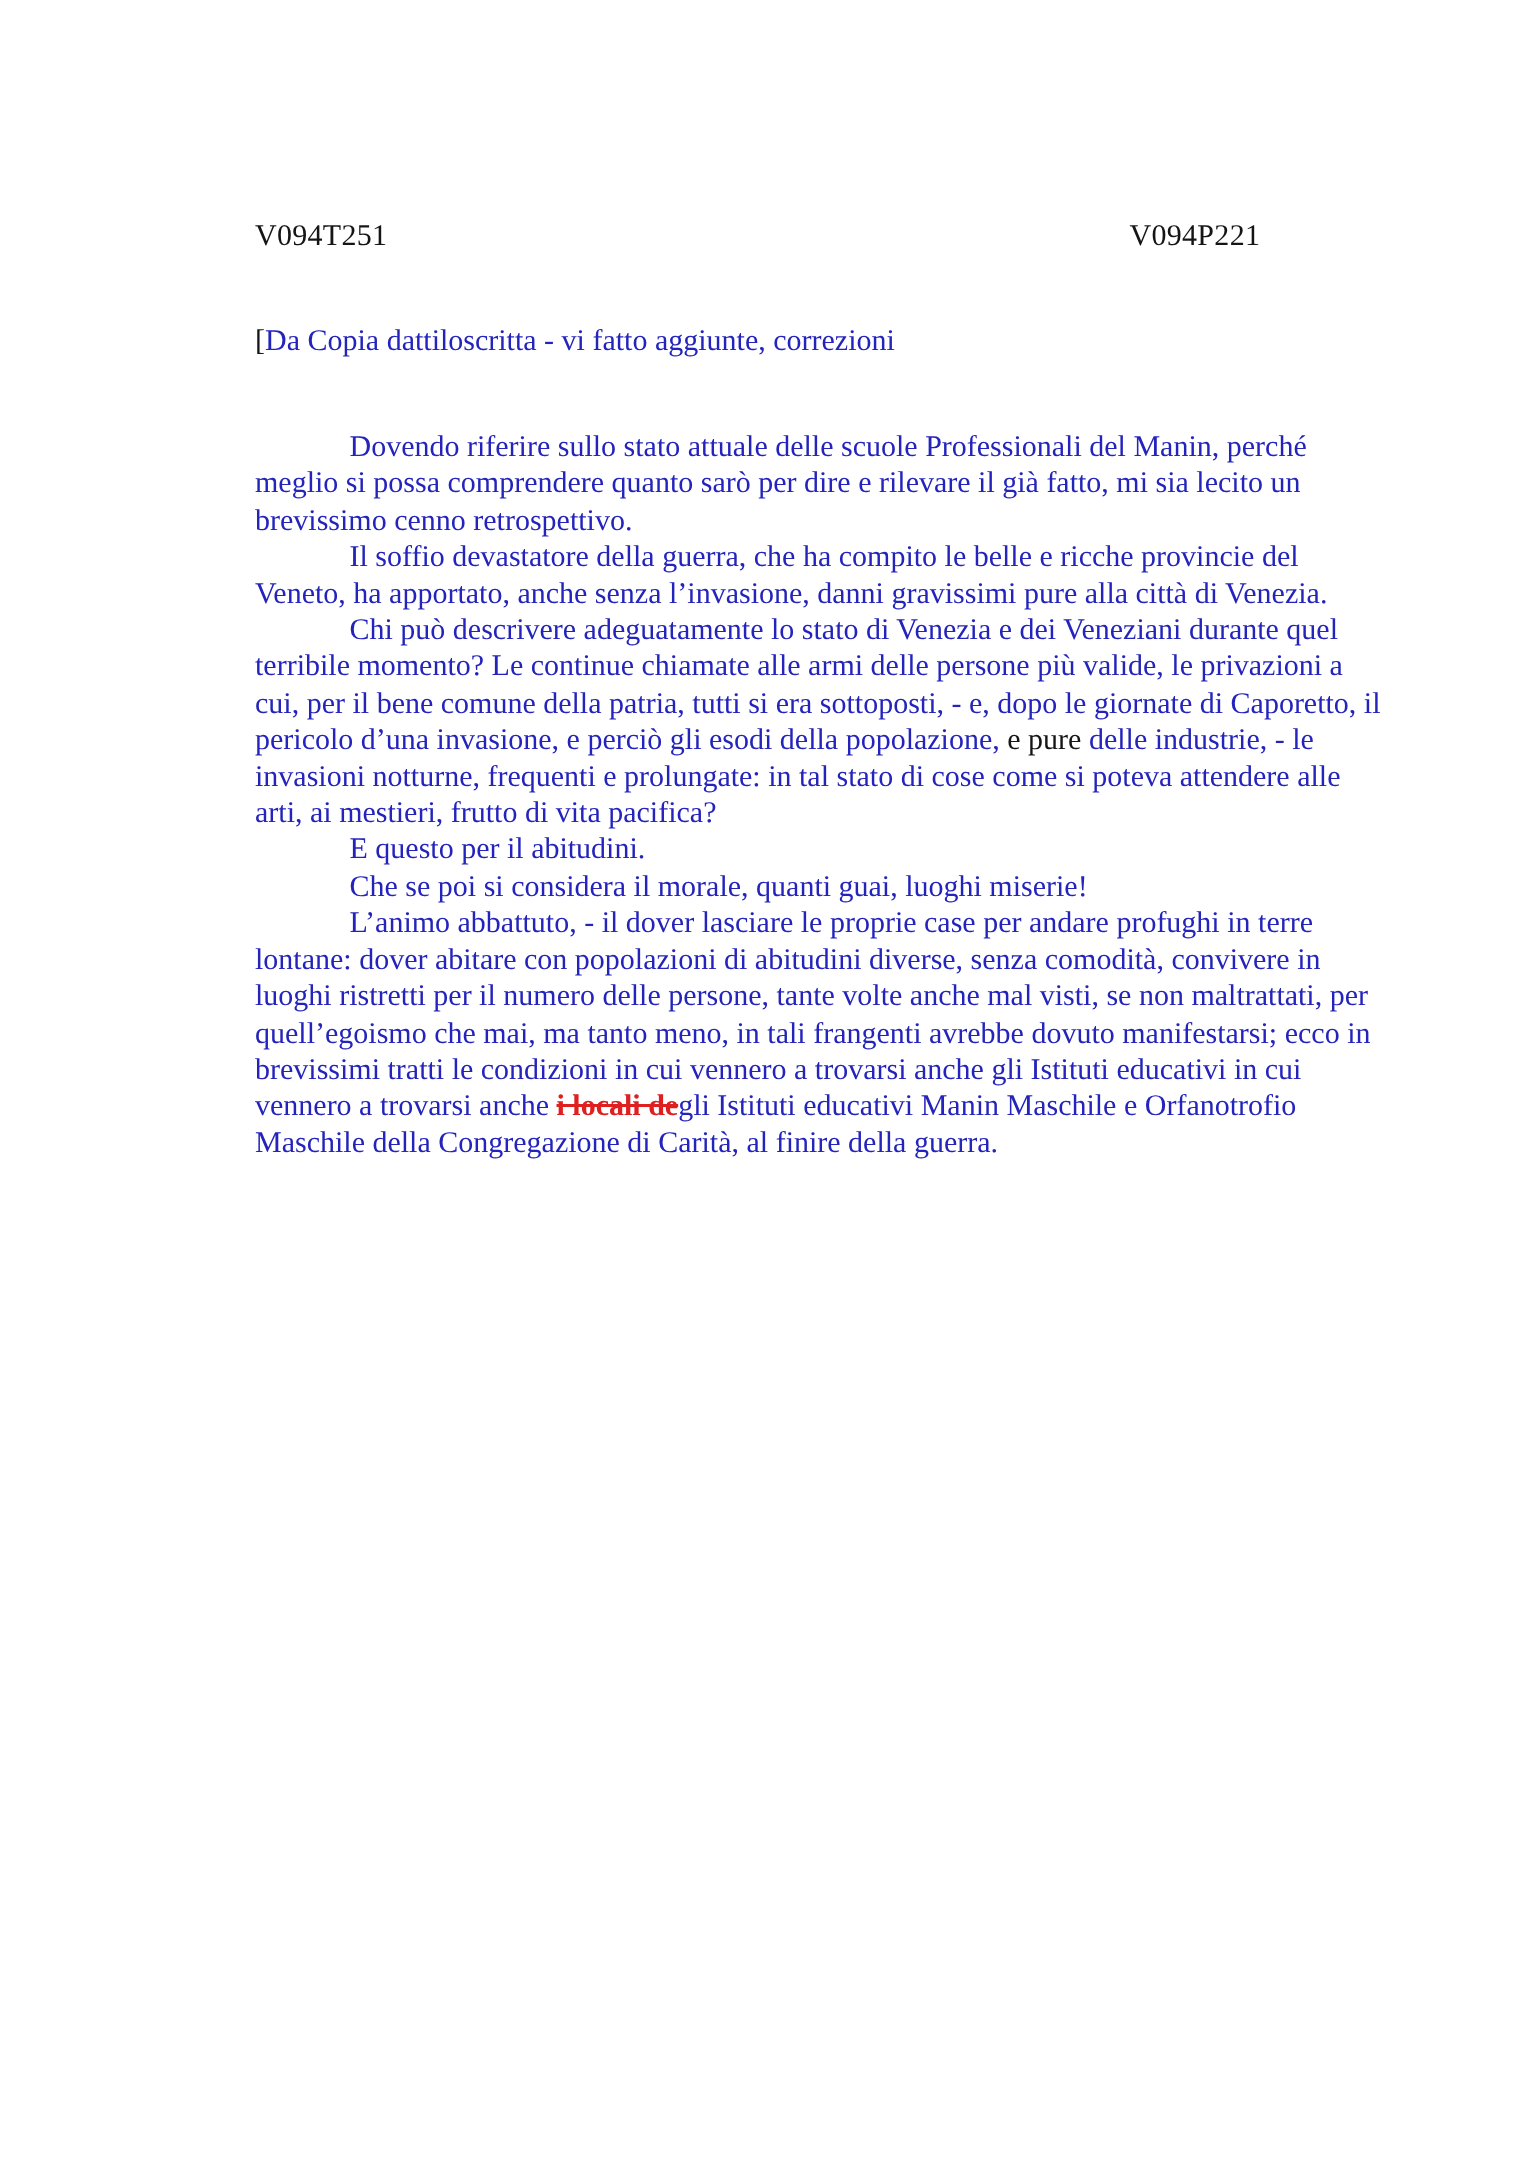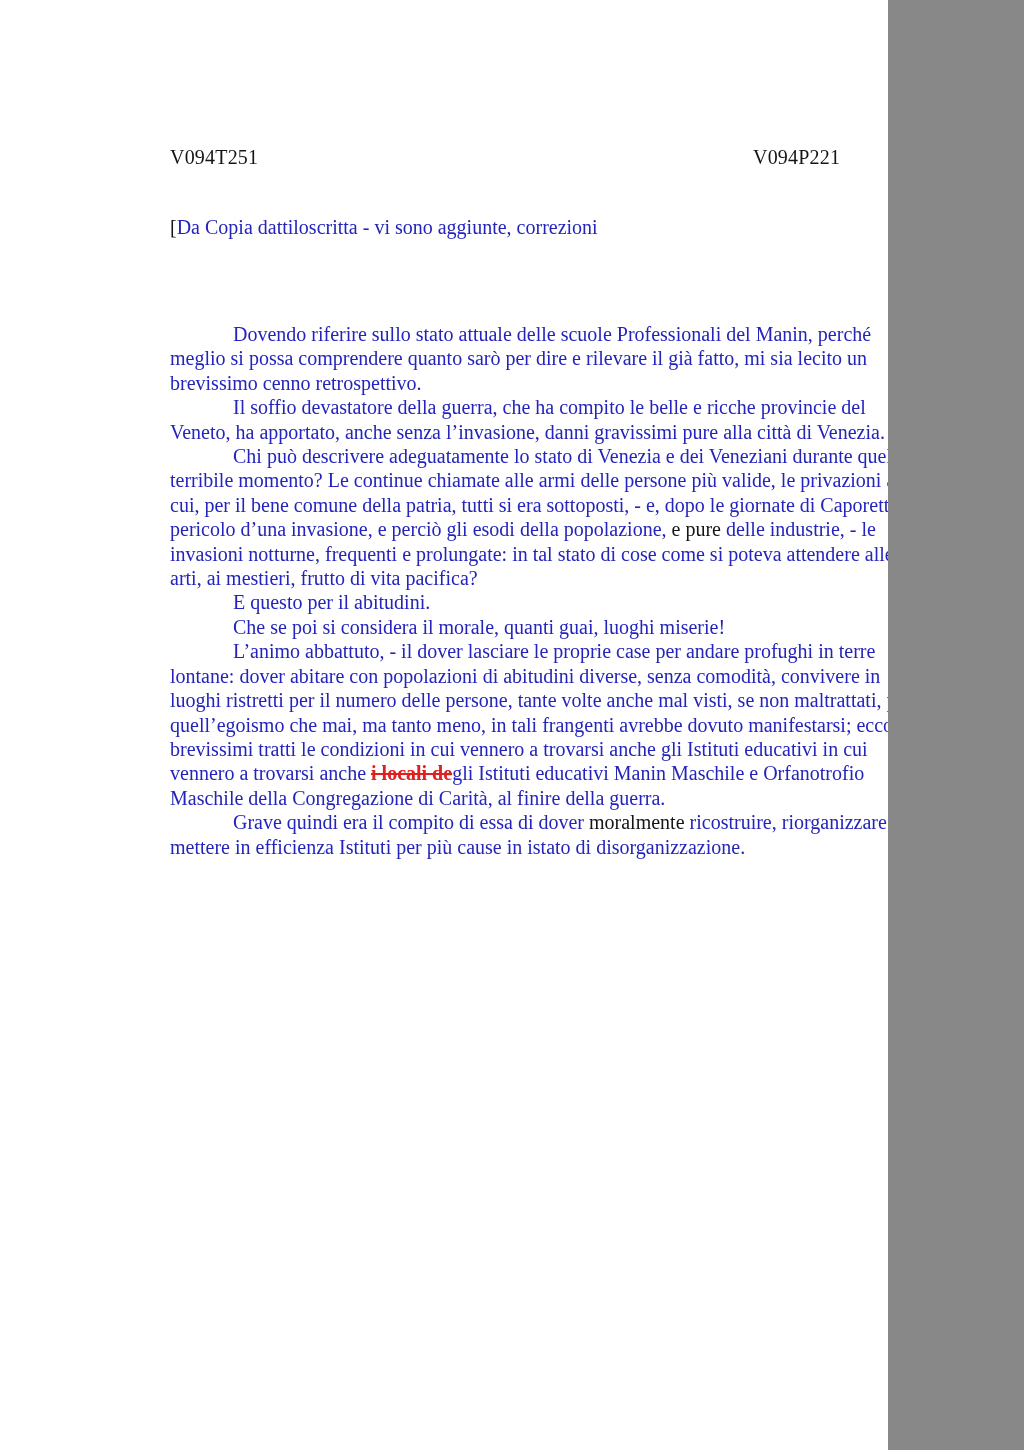--- a/index.html
+++ b/index.html
@@ -5,21 +5,21 @@
   :root{
     --ink-blue:#2424bc;
     --ink-black:#151515;
     --ink-red:#de2020;
     --page-bg:#ffffff;
   }
   html,body{margin:0;padding:0;}
   body{background:#888; font-family:"Liberation Serif","DejaVu Serif",serif;}
   .page{
     position:relative;
-    width:888px;
+    width:1024px;
     height:1450px;
     background:var(--page-bg);
     overflow:hidden;
   }
   .hdr{
     position:absolute;
     top:146px;
     font-size:20px;
     color:var(--ink-black);
     letter-spacing:0.2px;
@@ -39,21 +39,20 @@
   .note p{margin:0;}
   .bodytext{
     position:absolute;
     left:170px;
     top:286px;
     width:752px;
     font-size:20px;
     line-height:24.4px;
     color:var(--ink-blue);
     text-align:left;
-    margin-top:36px;
   }
   .bodytext p{
     margin:0;
     text-indent:63px;
   }
   .seg-blue{color:var(--ink-blue);}
   .seg-black{color:var(--ink-black);}
   .seg-red-strike{
     color:var(--ink-red);
     text-decoration:line-through;
@@ -63,25 +62,24 @@
   }
 </style>
 </head>
 <body>
 
 <div class="page">
   <div class="hdr hdr-left">V094T251</div>
   <div class="hdr hdr-right">V094P221</div>
 
   <div class="note">
-      <p><span class="seg-black">[</span><span class="seg-blue">Da Copia dattiloscritta - vi sono aggiunte, correzioni</span></p>
+      <p><span class="seg-black">[</span><span class="seg-blue">Da Copia dattiloscritta - vi fatto aggiunte, correzioni</span></p>
     </div>
 
   <div class="bodytext">
       <p><span class="seg-blue">Dovendo riferire sullo stato attuale delle scuole Professionali del Manin, perché meglio si possa comprendere quanto sarò per dire e rilevare il già fatto, mi sia lecito un brevissimo cenno retrospettivo.</span></p>
       <p><span class="seg-blue">Il soffio devastatore della guerra, che ha compito le belle e ricche provincie del Veneto, ha apportato, anche senza l’invasione, danni gravissimi pure alla città di Venezia.</span></p>
       <p><span class="seg-blue">Chi può descrivere adeguatamente lo stato di Venezia e dei Veneziani durante quel terribile momento? Le continue chiamate alle armi delle persone più valide, le privazioni a cui, per il bene comune della patria, tutti si era sottoposti, - e, dopo le giornate di Caporetto, il pericolo d’una invasione, e perciò gli esodi della popolazione, </span><span class="seg-black">e pure</span><span class="seg-blue"> delle industrie, - le invasioni notturne, frequenti e prolungate: in tal stato di cose come si poteva attendere alle arti, ai mestieri, frutto di vita pacifica?</span></p>
       <p><span class="seg-blue">E questo per il abitudini.</span></p>
       <p><span class="seg-blue">Che se poi si considera il morale, quanti guai, luoghi miserie!</span></p>
       <p><span class="seg-blue">L’animo abbattuto, - il dover lasciare le proprie case per andare profughi in terre lontane: dover abitare con popolazioni di abitudini diverse, senza comodità, convivere in luoghi ristretti per il numero delle persone, tante volte anche mal visti, se non maltrattati, per quell’egoismo che mai, ma tanto meno, in tali frangenti avrebbe dovuto manifestarsi; ecco in brevissimi tratti le condizioni in cui vennero a trovarsi anche gli Istituti educativi in cui vennero a trovarsi anche </span><span class="seg-red-strike">i locali de</span><span class="seg-blue">gli Istituti educativi Manin Maschile e Orfanotrofio Maschile della Congregazione di Carità, al finire della guerra.</span></p>
-      <p><span class="seg-blue">Grave quindi era il compito di essa di dover </span><span class="seg-black">moralmente</span><span class="seg-blue"> ricostruire, riorganizzare e mettere in efficienza Istituti per più cause in istato di disorganizzazione.</span></p>
     </div>
 </div>
 
 </body></html>

